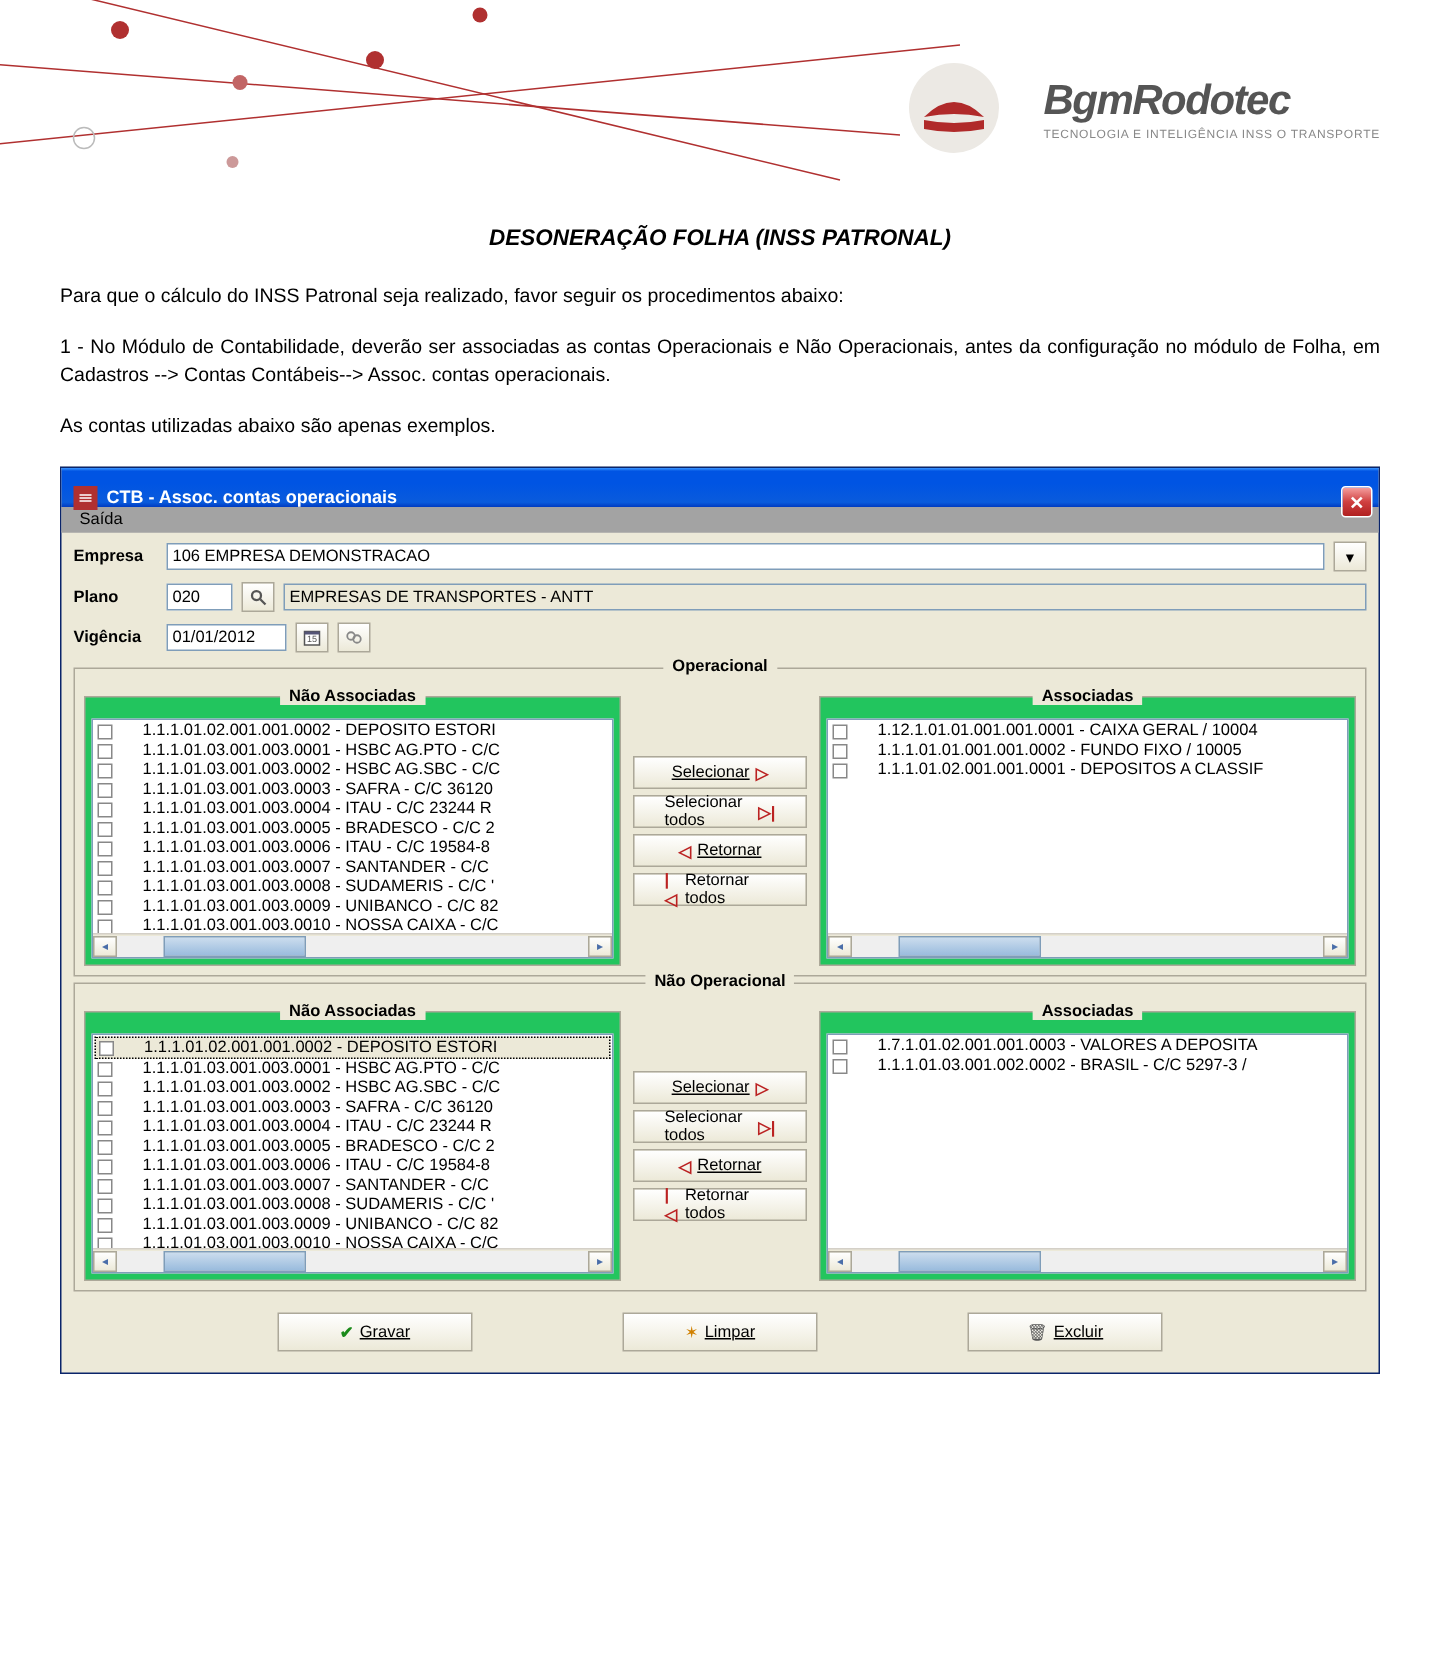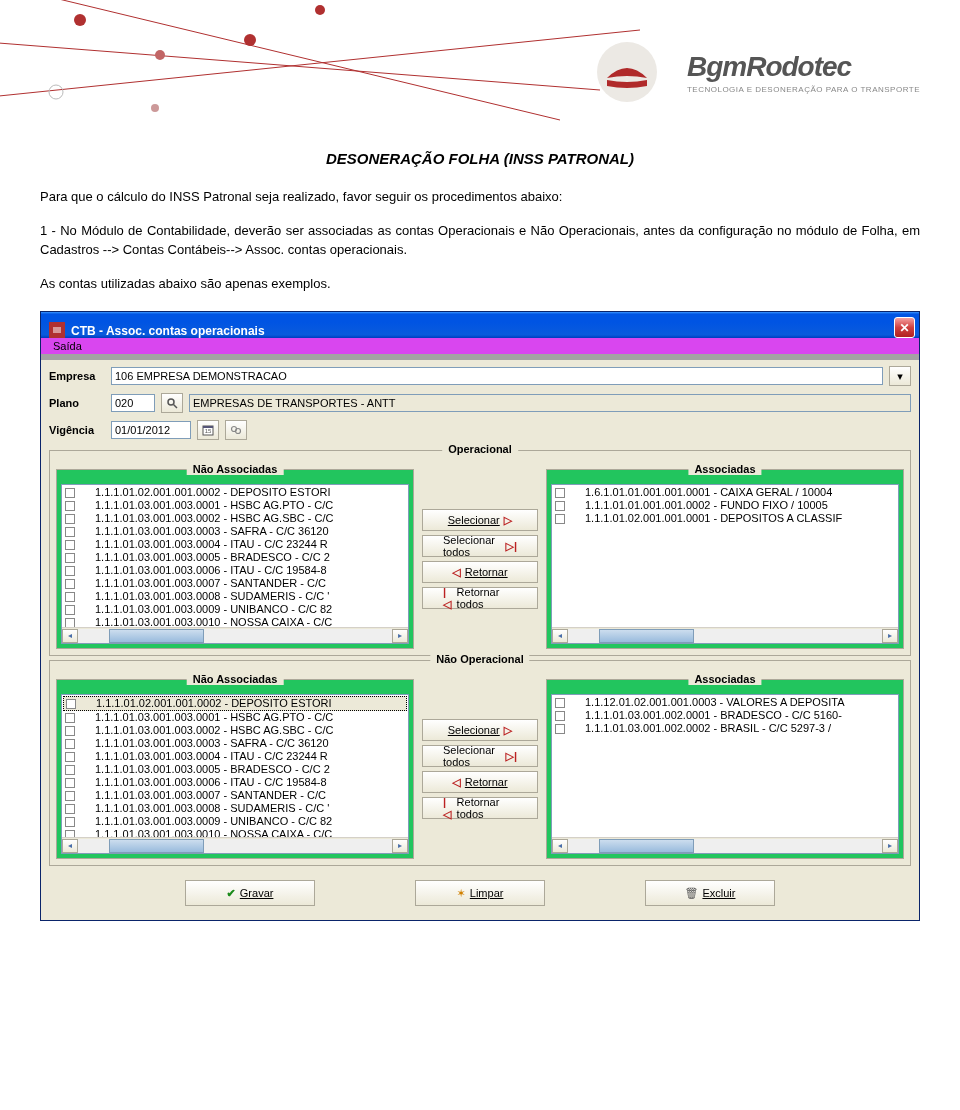--- a/index.html
+++ b/index.html
@@ -62,22 +62,22 @@
   .dialog {
     margin-top: 18px;
     border: 1px solid #0a246a;
     background: #ece9d8;
     width: 100%;
   }
   .titlebar {
     height: 26px;
     background: linear-gradient(to bottom, #3a95ff 0%, #0054e3 8%, #0054e3 40%, #0a5bdc 88%, #003bc0 100%);
     display: flex;
-    align-items: flex-end;
-    padding: 0 4px 0 8px;
+    align-items: flex-start;
+    padding: 12px 4px 0 8px;
     color: #fff;
     font-weight: bold;
     font-size: 12px;
   }
   .titlebar .win-icon {
     width: 16px; height: 16px;
     background: #b03030;
     margin-right: 6px;
     display: flex; align-items: center; justify-content: center;
     font-size: 10px;
@@ -86,24 +86,24 @@
   .titlebar .close-btn {
     width: 21px; height: 21px;
     background: linear-gradient(to bottom, #f5a0a0, #d04040 50%, #b02020);
     border: 1px solid #fff;
     border-radius: 3px;
     display: flex; align-items: center; justify-content: center;
     color: #fff; font-weight: bold; font-size: 12px;
     cursor: pointer;
   }
   .menubar {
-    background: #d946ef;
+    background: #a3a3a3;
     padding: 2px 6px;
     font-size: 11px;
-    border-bottom: 6px solid #a3a3a3;
+    border-bottom: 1px solid #a3a3a3;
   }
   .menubar span { padding: 2px 6px; cursor: pointer; }
   .form-area {
     padding: 6px 8px;
     display: flex;
     flex-direction: column;
     gap: 7px;
   }
   .form-row { display: flex; align-items: center; gap: 6px; }
   .form-row label { font-weight: bold; font-size: 11px; min-width: 56px; }
@@ -263,21 +263,21 @@
   <div class="logo-block">
     <div class="logo-circle">
       <svg viewBox="0 0 64 64">
         <circle cx="32" cy="32" r="30" fill="#ece9e4"></circle>
         <path d="M12 38 Q32 18 52 38 Q32 34 12 38 Z" fill="#b02a2a"></path>
         <path d="M12 40 Q32 44 52 40 L52 46 Q32 50 12 46 Z" fill="#b02a2a"></path>
       </svg>
     </div>
     <div class="logo-text">
       <span class="name">BgmRodotec</span>
-      <span class="tagline">TECNOLOGIA E DESONERAÇÃO PARA O TRANSPORTE</span>
+      <span class="tagline">TECNOLOGIA E INTELIGÊNCIA INSS O TRANSPORTE</span>
     </div>
   </div>
 </div>
 
 <div class="content">
   <div class="title">DESONERAÇÃO FOLHA (INSS PATRONAL)</div>
   <div class="body-text">
     <p>Para que o cálculo do INSS Patronal seja realizado, favor seguir os procedimentos abaixo:</p>
     <p>1 -  No Módulo de Contabilidade, deverão ser  associadas as contas Operacionais e Não Operacionais, antes da configuração no módulo de Folha, em Cadastros --&gt; Contas Contábeis--&gt; Assoc. contas operacionais.</p>
     <p> As contas utilizadas abaixo são apenas exemplos.</p>
@@ -412,21 +412,21 @@
               <span class="arrw">|◁</span> 
               <span>Retornar todos</span>
             </div>
         </div>
         <div class="subgroup">
           <div class="subgroup-label">Associadas</div>
           <div class="listbox">
             <div class="listbox-body">
                 <div class="listbox-item">
                   <span class="cb"></span>
-                  <span>1.6.1.01.01.001.001.0001 - CAIXA GERAL / 10004</span>
+                  <span>1.12.1.01.01.001.001.0001 - CAIXA GERAL / 10004</span>
                 </div>
                 <div class="listbox-item">
                   <span class="cb"></span>
                   <span>1.1.1.01.01.001.001.0002 - FUNDO FIXO / 10005</span>
                 </div>
                 <div class="listbox-item">
                   <span class="cb"></span>
                   <span>1.1.1.01.02.001.001.0001 - DEPOSITOS A CLASSIF</span>
                 </div>
               </div>
@@ -520,25 +520,21 @@
               <span class="arrw">|◁</span> 
               <span>Retornar todos</span>
             </div>
         </div>
         <div class="subgroup">
           <div class="subgroup-label">Associadas</div>
           <div class="listbox">
             <div class="listbox-body">
                 <div class="listbox-item">
                   <span class="cb"></span>
-                  <span>1.1.12.01.02.001.001.0003 - VALORES A DEPOSITA</span>
-                </div>
-                <div class="listbox-item">
-                  <span class="cb"></span>
-                  <span>1.1.1.01.03.001.002.0001 - BRADESCO - C/C 5160-</span>
+                  <span>1.7.1.01.02.001.001.0003 - VALORES A DEPOSITA</span>
                 </div>
                 <div class="listbox-item">
                   <span class="cb"></span>
                   <span>1.1.1.01.03.001.002.0002 - BRASIL - C/C 5297-3 /</span>
                 </div>
               </div>
             <div class="hscroll">
                 <span class="arrow">◂</span>
                 <span class="track">
                   <span class="thumb"></span>

